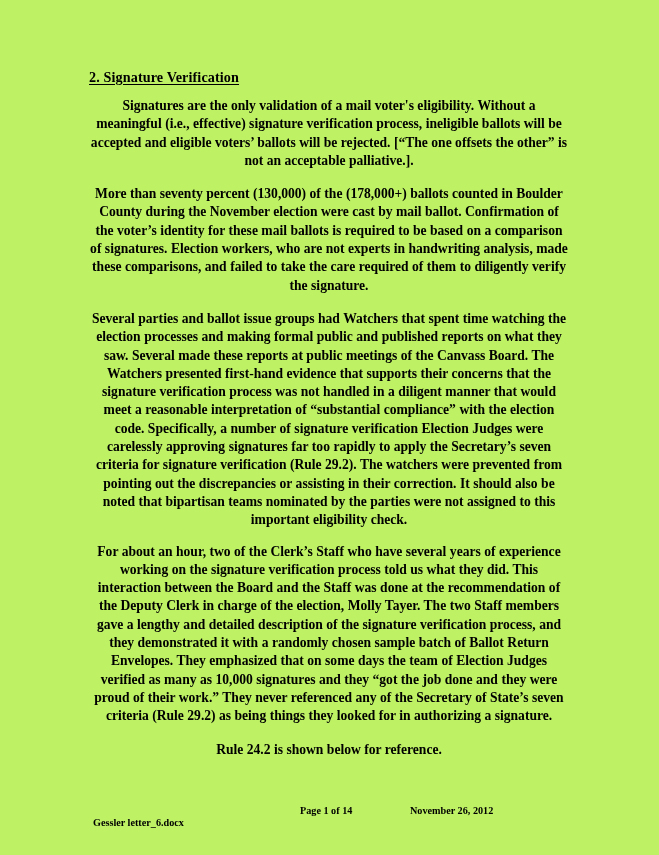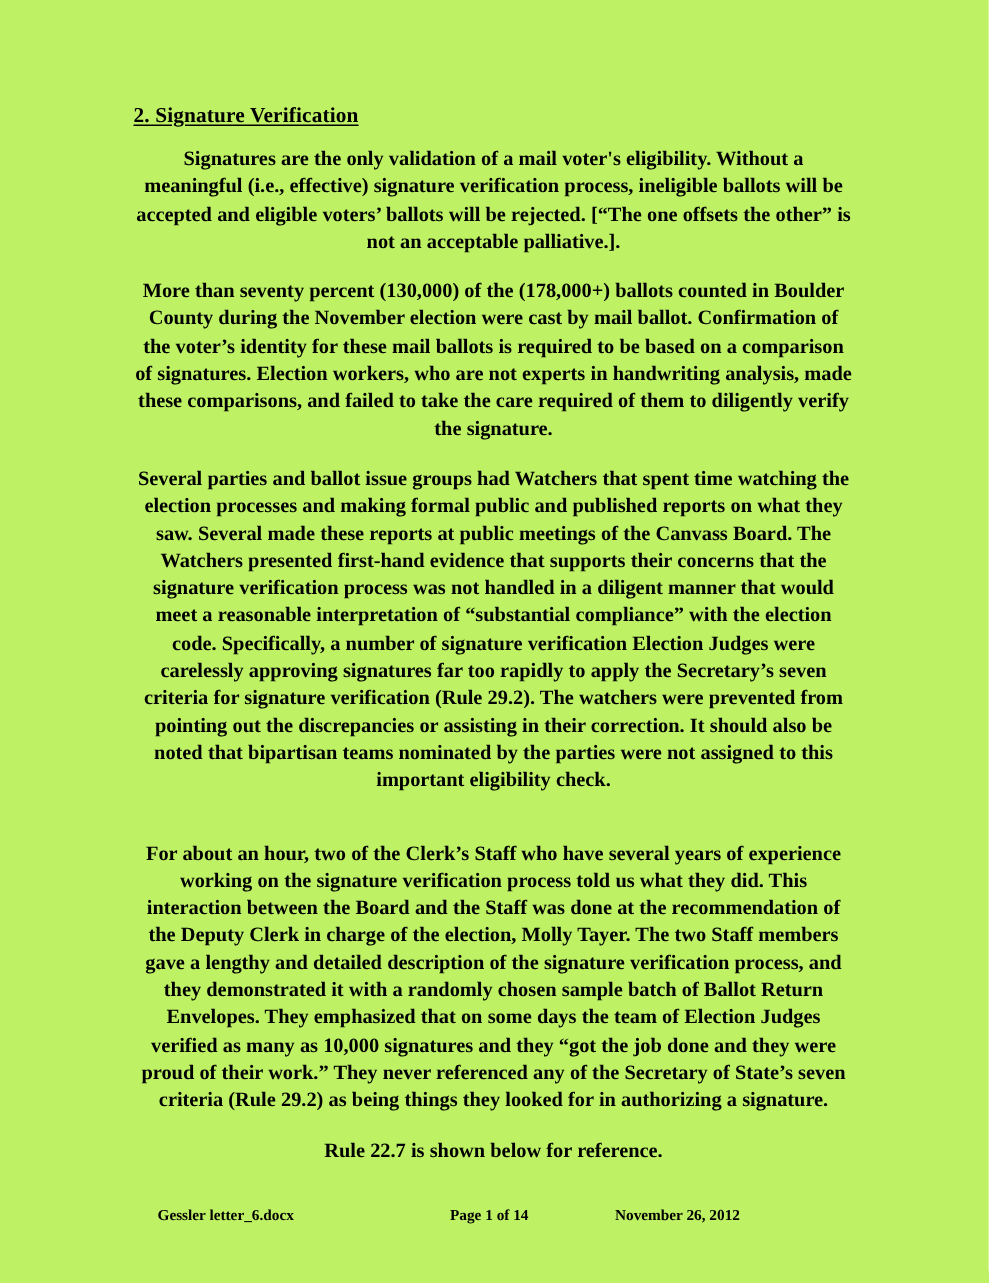--- a/index.html
+++ b/index.html
@@ -56,39 +56,38 @@
   .sub-heading {
     font-size: 13.9px;
     font-weight: bold;
     font-style: italic;
     line-height: 18px;
     margin: 19px 0 12px 0;
     letter-spacing: 0.05px;
   }
 
   .par-tight {
-    margin-bottom: 30px;
+    margin-bottom: 13px;
   }
 
   .footer {
     position: absolute;
     left: 89px;
     top: 804px;
     width: 480px;
     height: 18px;
     font-size: 10.2px;
     font-weight: bold;
     line-height: 14px;
     white-space: nowrap;
   }
   .footer .f-doc {
     position: absolute;
     left: 4px;
-    top: 0;
-    margin-left: 12px;
+    top: 12px;
   }
   .footer .f-page {
     position: absolute;
     left: 211px;
     top: 0;
   }
   .footer .f-date {
     position: absolute;
     left: 321px;
     top: 0;
@@ -105,21 +104,21 @@
 
     <p class="body-par">Signatures are the only validation of a mail voter's eligibility. Without a meaningful (i.e., effective) signature verification process, ineligible ballots will be accepted and eligible voters’ ballots will be rejected. [“The one offsets the other” is not an acceptable palliative.].</p>
 
     <p class="body-par">More than seventy percent (130,000) of the (178,000+) ballots counted in Boulder County during the November election were cast by mail ballot. Confirmation of the voter’s identity for these mail ballots is required to be based on a comparison of signatures. Election workers, who are not experts in handwriting analysis, made these comparisons, and failed to take the care required of them to diligently verify the signature.</p>
 
     <p class="body-par par-tight">Several parties and ballot issue groups had Watchers that spent time watching the election processes and making formal public and published reports on what they saw. Several made these reports at public meetings of the Canvass Board. The Watchers presented first-hand evidence that supports their concerns that the signature verification process was not handled in a diligent manner that would meet a reasonable interpretation of “substantial compliance” with the election code. Specifically, a number of signature verification Election Judges were carelessly approving signatures far too rapidly to apply the Secretary’s seven criteria for signature verification (Rule 29.2). The watchers were prevented from pointing out the discrepancies or assisting in their correction. It should also be noted that bipartisan teams nominated by the parties were not assigned to this important eligibility check.</p>
 
 
     <p class="body-par">For about an hour, two of the Clerk’s Staff who have several years of experience working on the signature verification process told us what they did. This interaction between the Board and the Staff was done at the recommendation of the Deputy Clerk in charge of the election, Molly Tayer. The two Staff members gave a lengthy and detailed description of the signature verification process, and they demonstrated it with a randomly chosen sample batch of Ballot Return Envelopes. They emphasized that on some days the team of Election Judges verified as many as 10,000 signatures and they “got the job done and they were proud of their work.” They never referenced any of the Secretary of State’s seven criteria (Rule 29.2) as being things they looked for in authorizing a signature.</p>
 
-    <p class="body-par">Rule 22.7 is shown below for reference.</p>
+    <p class="body-par">Rule 24.2 is shown below for reference.</p>
 
   </div>
 
   <div class="footer">
     <span class="f-doc">Gessler letter_6.docx</span>
     <span class="f-page">Page 1 of 14</span>
     <span class="f-date">November 26, 2012</span>
   </div>
 
 </div>

